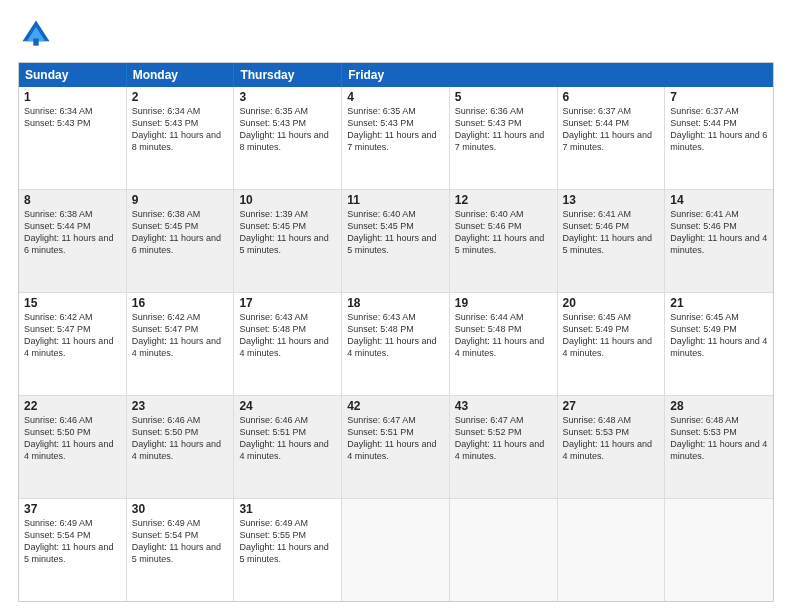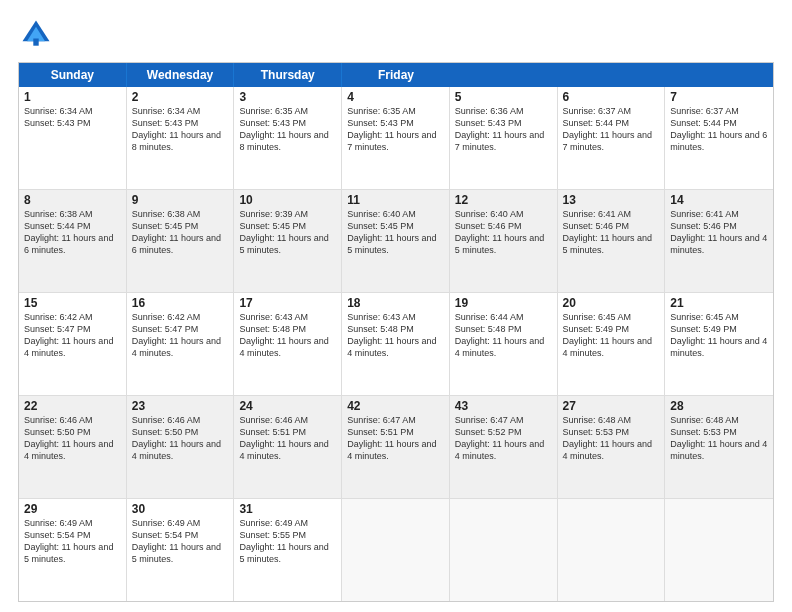--- a/index.html
+++ b/index.html
@@ -63,21 +63,21 @@
       display: grid;
       grid-template-columns: repeat(7, 1fr);
       background: #1565c0;
     }
     .calendar-header-cell {
       color: #fff;
       font-size: 12px;
       font-weight: bold;
       padding: 5px 6px;
       border-right: 1px solid #1976d2;
-      text-align: center;
+      text-align: left;
     }
     .calendar-header-cell:last-child { border-right: none; }
     .calendar-body {
       flex: 1;
       display: flex;
       flex-direction: column;
     }
     .calendar-row {
       display: grid;
       grid-template-columns: repeat(7, 1fr);
@@ -128,38 +128,38 @@
       </div>
     </div>
     <div class="title-block">
       <div class="month-title"></div>
       <div class="subtitle"></div>
     </div>
   </div>
   <div class="calendar">
     <div class="calendar-header-row" id="cal-header">
         <div class="calendar-header-cell">Sunday</div>
-        <div class="calendar-header-cell">Wednesday</div>
+        <div class="calendar-header-cell">Monday</div>
         <div class="calendar-header-cell">Thursday</div>
         <div class="calendar-header-cell">Friday</div>
       </div>
     <div class="calendar-body" id="cal-body">
         <div class="calendar-row">
           <div class="calendar-cell"><span class="day-number">1</span><span class="cell-text">Sunrise: 6:34 AM</span><br><span class="cell-text">Sunset: 5:43 PM</span><br></div>
           <div class="calendar-cell"><span class="day-number">2</span><span class="cell-text">Sunrise: 6:34 AM</span><br><span class="cell-text">Sunset: 5:43 PM</span><br><span class="cell-text">Daylight: 11 hours and 8 minutes.</span></div>
           <div class="calendar-cell"><span class="day-number">3</span><span class="cell-text">Sunrise: 6:35 AM</span><br><span class="cell-text">Sunset: 5:43 PM</span><br><span class="cell-text">Daylight: 11 hours and 8 minutes.</span></div>
           <div class="calendar-cell"><span class="day-number">4</span><span class="cell-text">Sunrise: 6:35 AM</span><br><span class="cell-text">Sunset: 5:43 PM</span><br><span class="cell-text">Daylight: 11 hours and 7 minutes.</span></div>
           <div class="calendar-cell"><span class="day-number">5</span><span class="cell-text">Sunrise: 6:36 AM</span><br><span class="cell-text">Sunset: 5:43 PM</span><br><span class="cell-text">Daylight: 11 hours and 7 minutes.</span></div>
           <div class="calendar-cell"><span class="day-number">6</span><span class="cell-text">Sunrise: 6:37 AM</span><br><span class="cell-text">Sunset: 5:44 PM</span><br><span class="cell-text">Daylight: 11 hours and 7 minutes.</span></div>
           <div class="calendar-cell"><span class="day-number">7</span><span class="cell-text">Sunrise: 6:37 AM</span><br><span class="cell-text">Sunset: 5:44 PM</span><br><span class="cell-text">Daylight: 11 hours and 6 minutes.</span></div>
         </div>
         <div class="calendar-row">
           <div class="calendar-cell shaded"><span class="day-number">8</span><span class="cell-text">Sunrise: 6:38 AM</span><br><span class="cell-text">Sunset: 5:44 PM</span><br><span class="cell-text">Daylight: 11 hours and 6 minutes.</span></div>
           <div class="calendar-cell shaded"><span class="day-number">9</span><span class="cell-text">Sunrise: 6:38 AM</span><br><span class="cell-text">Sunset: 5:45 PM</span><br><span class="cell-text">Daylight: 11 hours and 6 minutes.</span></div>
-          <div class="calendar-cell shaded"><span class="day-number">10</span><span class="cell-text">Sunrise: 9:39 AM</span><br><span class="cell-text">Sunset: 5:45 PM</span><br><span class="cell-text">Daylight: 11 hours and 5 minutes.</span></div>
+          <div class="calendar-cell shaded"><span class="day-number">10</span><span class="cell-text">Sunrise: 1:39 AM</span><br><span class="cell-text">Sunset: 5:45 PM</span><br><span class="cell-text">Daylight: 11 hours and 5 minutes.</span></div>
           <div class="calendar-cell shaded"><span class="day-number">11</span><span class="cell-text">Sunrise: 6:40 AM</span><br><span class="cell-text">Sunset: 5:45 PM</span><br><span class="cell-text">Daylight: 11 hours and 5 minutes.</span></div>
           <div class="calendar-cell shaded"><span class="day-number">12</span><span class="cell-text">Sunrise: 6:40 AM</span><br><span class="cell-text">Sunset: 5:46 PM</span><br><span class="cell-text">Daylight: 11 hours and 5 minutes.</span></div>
           <div class="calendar-cell shaded"><span class="day-number">13</span><span class="cell-text">Sunrise: 6:41 AM</span><br><span class="cell-text">Sunset: 5:46 PM</span><br><span class="cell-text">Daylight: 11 hours and 5 minutes.</span></div>
           <div class="calendar-cell shaded"><span class="day-number">14</span><span class="cell-text">Sunrise: 6:41 AM</span><br><span class="cell-text">Sunset: 5:46 PM</span><br><span class="cell-text">Daylight: 11 hours and 4 minutes.</span></div>
         </div>
         <div class="calendar-row">
           <div class="calendar-cell"><span class="day-number">15</span><span class="cell-text">Sunrise: 6:42 AM</span><br><span class="cell-text">Sunset: 5:47 PM</span><br><span class="cell-text">Daylight: 11 hours and 4 minutes.</span></div>
           <div class="calendar-cell"><span class="day-number">16</span><span class="cell-text">Sunrise: 6:42 AM</span><br><span class="cell-text">Sunset: 5:47 PM</span><br><span class="cell-text">Daylight: 11 hours and 4 minutes.</span></div>
           <div class="calendar-cell"><span class="day-number">17</span><span class="cell-text">Sunrise: 6:43 AM</span><br><span class="cell-text">Sunset: 5:48 PM</span><br><span class="cell-text">Daylight: 11 hours and 4 minutes.</span></div>
           <div class="calendar-cell"><span class="day-number">18</span><span class="cell-text">Sunrise: 6:43 AM</span><br><span class="cell-text">Sunset: 5:48 PM</span><br><span class="cell-text">Daylight: 11 hours and 4 minutes.</span></div>
@@ -170,21 +170,21 @@
         <div class="calendar-row">
           <div class="calendar-cell shaded"><span class="day-number">22</span><span class="cell-text">Sunrise: 6:46 AM</span><br><span class="cell-text">Sunset: 5:50 PM</span><br><span class="cell-text">Daylight: 11 hours and 4 minutes.</span></div>
           <div class="calendar-cell shaded"><span class="day-number">23</span><span class="cell-text">Sunrise: 6:46 AM</span><br><span class="cell-text">Sunset: 5:50 PM</span><br><span class="cell-text">Daylight: 11 hours and 4 minutes.</span></div>
           <div class="calendar-cell shaded"><span class="day-number">24</span><span class="cell-text">Sunrise: 6:46 AM</span><br><span class="cell-text">Sunset: 5:51 PM</span><br><span class="cell-text">Daylight: 11 hours and 4 minutes.</span></div>
           <div class="calendar-cell shaded"><span class="day-number">42</span><span class="cell-text">Sunrise: 6:47 AM</span><br><span class="cell-text">Sunset: 5:51 PM</span><br><span class="cell-text">Daylight: 11 hours and 4 minutes.</span></div>
           <div class="calendar-cell shaded"><span class="day-number">43</span><span class="cell-text">Sunrise: 6:47 AM</span><br><span class="cell-text">Sunset: 5:52 PM</span><br><span class="cell-text">Daylight: 11 hours and 4 minutes.</span></div>
           <div class="calendar-cell shaded"><span class="day-number">27</span><span class="cell-text">Sunrise: 6:48 AM</span><br><span class="cell-text">Sunset: 5:53 PM</span><br><span class="cell-text">Daylight: 11 hours and 4 minutes.</span></div>
           <div class="calendar-cell shaded"><span class="day-number">28</span><span class="cell-text">Sunrise: 6:48 AM</span><br><span class="cell-text">Sunset: 5:53 PM</span><br><span class="cell-text">Daylight: 11 hours and 4 minutes.</span></div>
         </div>
         <div class="calendar-row">
-          <div class="calendar-cell"><span class="day-number">29</span><span class="cell-text">Sunrise: 6:49 AM</span><br><span class="cell-text">Sunset: 5:54 PM</span><br><span class="cell-text">Daylight: 11 hours and 5 minutes.</span></div>
+          <div class="calendar-cell"><span class="day-number">37</span><span class="cell-text">Sunrise: 6:49 AM</span><br><span class="cell-text">Sunset: 5:54 PM</span><br><span class="cell-text">Daylight: 11 hours and 5 minutes.</span></div>
           <div class="calendar-cell"><span class="day-number">30</span><span class="cell-text">Sunrise: 6:49 AM</span><br><span class="cell-text">Sunset: 5:54 PM</span><br><span class="cell-text">Daylight: 11 hours and 5 minutes.</span></div>
           <div class="calendar-cell"><span class="day-number">31</span><span class="cell-text">Sunrise: 6:49 AM</span><br><span class="cell-text">Sunset: 5:55 PM</span><br><span class="cell-text">Daylight: 11 hours and 5 minutes.</span></div>
           <div class="calendar-cell empty"></div>
           <div class="calendar-cell empty"></div>
           <div class="calendar-cell empty"></div>
           <div class="calendar-cell empty"></div>
         </div>
       </div>
   </div>
 </div>

